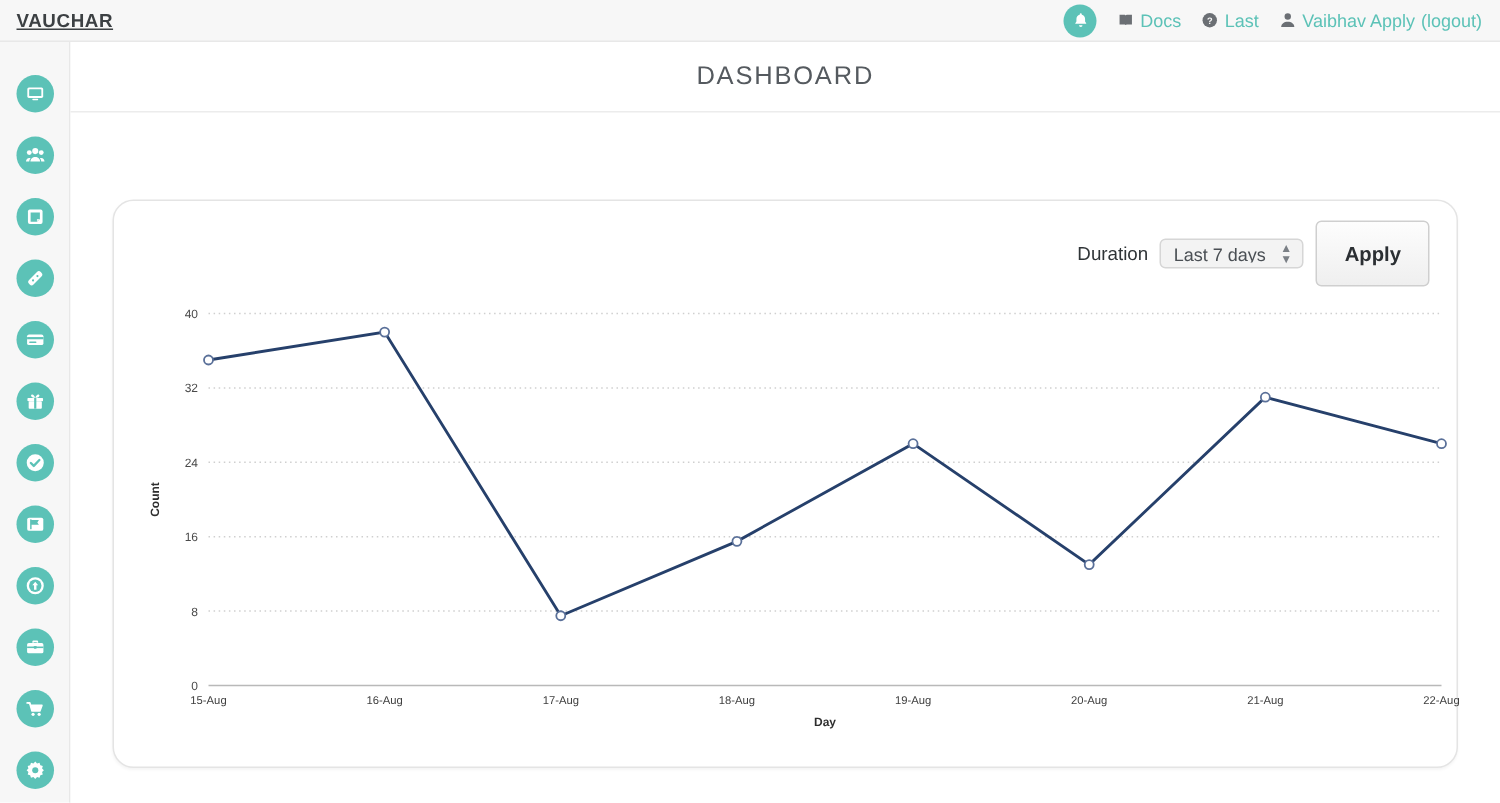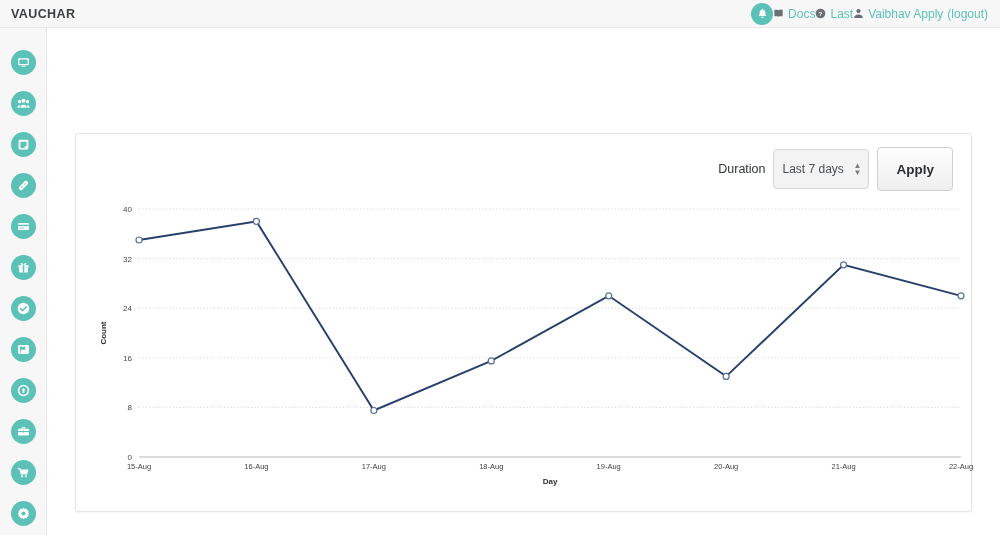--- a/index.html
+++ b/index.html
@@ -18,24 +18,26 @@
     background: #f7f7f7;
     border-bottom: 1px solid #e8e8e8;
     display: flex; align-items: center;
   }
   #brand {
     margin-left: 11px;
     font-size: 12.5px;
     font-weight: bold;
     letter-spacing: .4px;
     color: #3c4043;
+    text-decoration: underline;
   }
   #topright {
     margin-left: auto;
     display: flex; align-items: center;
+    gap: 14px;
     padding-right: 12px;
     font-size: 12px;
   }
   .bell {
     width: 22px; height: 22px; border-radius: 50%;
     background: #5cc2b7;
     display: flex; align-items: center; justify-content: center;
     color: #fff; font-size: 12px; line-height: 1;
   }
   .toplink {
@@ -79,37 +81,37 @@
     font-size: 17px; color: #555a5f; letter-spacing: 1.2px;
   }
 
   
   #card {
     position: absolute;
     left: 28px; top: 105px;
     width: 897px; height: 379px;
     background: #fff;
     border: 1px solid #e4e4e4;
-    border-radius: 3px;
+    border-radius: 14px;
     box-shadow: 0 1px 2px rgba(0,0,0,.045);
   }
   #controls {
     position: absolute; right: 18px; top: 13px;
     display: flex; align-items: center; gap: 8px;
   }
   #durlabel { font-size: 12.5px; color: #2f3437; }
   #durselect {
     -webkit-appearance: none; appearance: none;
     background: #f3f3f3;
     border: 1px solid #d6d6d6;
     border-radius: 4px;
     padding: 3px 24px 3px 8px;
     font-size: 12px; color: #4a4f54;
     font-family: "Liberation Sans", sans-serif;
-    height: 40px;
+    height: 20px;
   }
   .selwrap { position: relative; display: inline-flex; align-items: center; }
   .selarrows {
     position: absolute; right: 8px; top: 50%;
     transform: translateY(-50%);
     font-size: 8px; line-height: 7px; color: #7a7f85;
     pointer-events: none; text-align: center;
   }
   #applybtn {
     background: linear-gradient(#fdfdfd,#efefef);
@@ -290,20 +292,23 @@
     <span class="sidecircle">
       <svg width="13" height="13" viewBox="0 0 16 16" fill="#fff">
           <path d="M8 .9l1.5 1.5 2-.6.7 2 2 .7-.6 2L15.1 8l-1.5 1.5.6 2-2 .7-.7 2-2-.6L8 15.1 6.5 13.6l-2 .6-.7-2-2-.7.6-2L.9 8l1.5-1.5-.6-2 2-.7.7-2 2 .6z"></path>
           <circle cx="8" cy="8" r="2.5" fill="#5cc2b7"></circle>
         </svg>
     </span>
   </div>
 </div>
 
 <div id="main">
+  <div id="pagehead">
+    <div id="pagetitle">DASHBOARD</div>
+  </div>
 
   <div id="card">
 
     <div id="controls">
       <span id="durlabel">Duration</span>
       <span class="selwrap">
         <select id="durselect">
           <option>Last 7 days</option>
         </select>
         <span class="selarrows">▲<br>▼</span>

